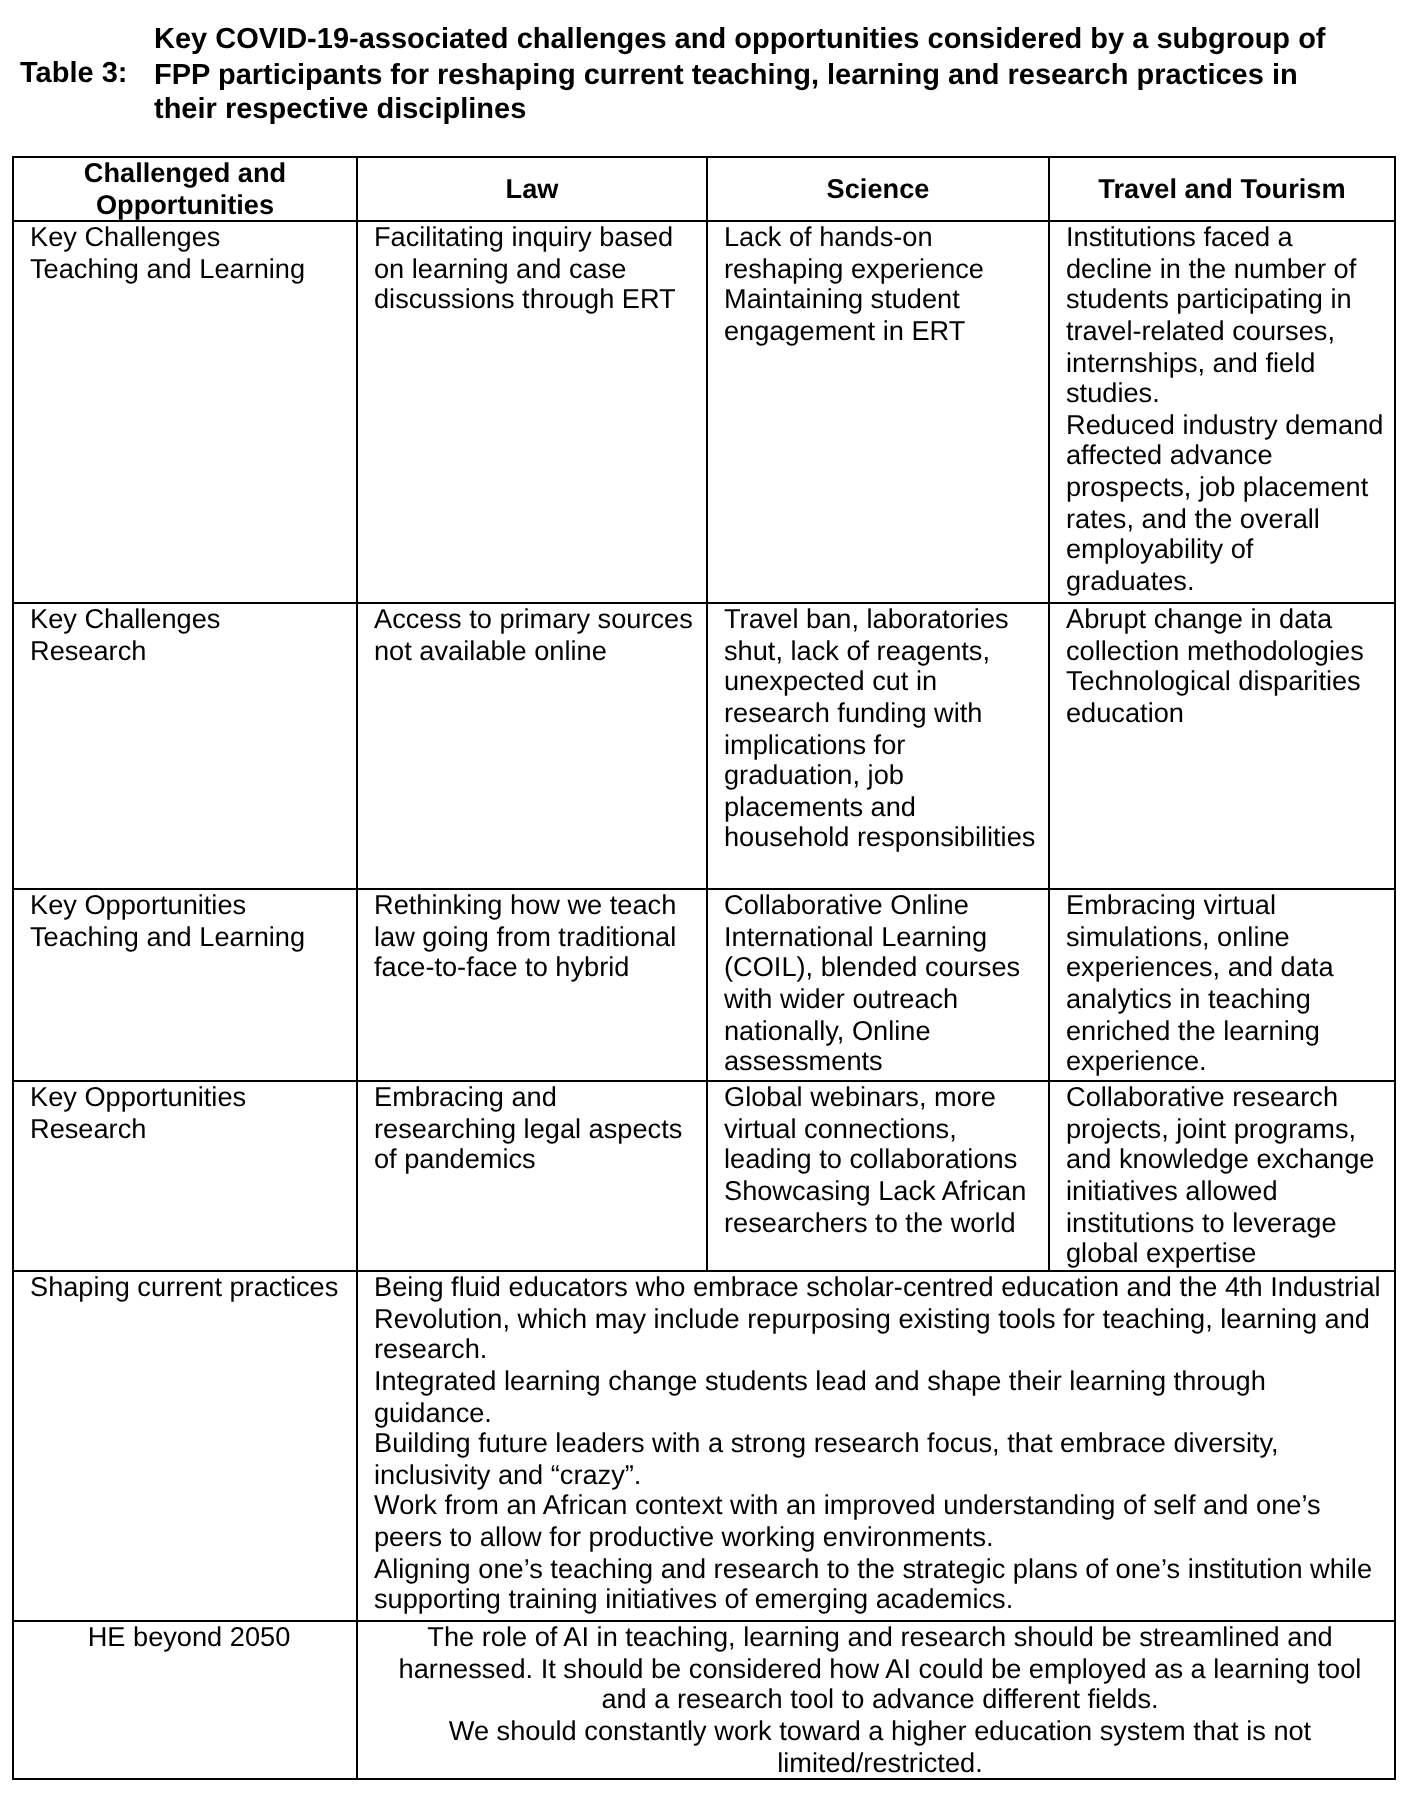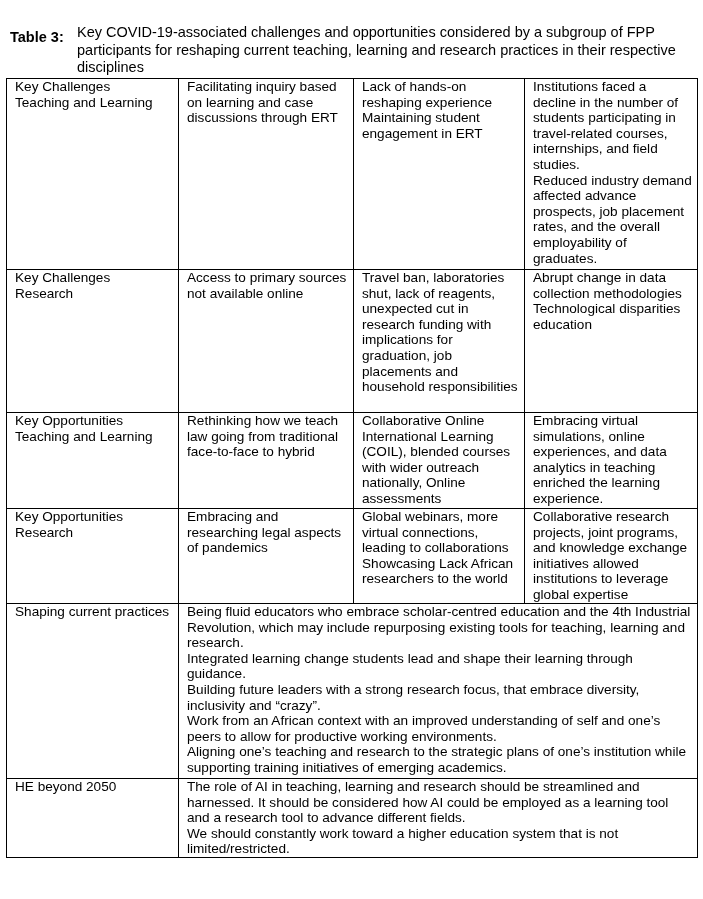--- a/index.html
+++ b/index.html
@@ -1,48 +1,54 @@
 <!DOCTYPE html>
 <html><head>
 <meta charset="utf-8">
 <style>
   html, body { margin: 0; padding: 0; background: #ffffff; }
   body { width: 703px; height: 899px; position: relative; overflow: hidden;
          font-family: "Liberation Sans", sans-serif; color: #000; }
   .caption { position: absolute; left: 10px; top: 8px; width: 680px;
              font-size: 14.5px; line-height: 17.5px; }
   .caption .label { position: absolute; left: 0; top: 0; font-weight: bold; margin-top: 21px; }
-  .caption .text { position: absolute; left: 67px; top: 16px; width: 600px; }
+  .caption .text { position: absolute; left: 67px; top: 4px; width: 600px; font-weight: bold; }
   table { position: absolute; left: 6px; top: 78px; width: 691px;
           border-collapse: collapse; table-layout: fixed;
           font-size: 13.6px; line-height: 15.6px; }
   td, th { border: 1.3px solid #000; vertical-align: top; padding: 0 4px 0 8px; }
   th { font-weight: bold; text-align: center; vertical-align: middle; padding: 0 4px; }
   col.c1 { width: 172px; } col.c2 { width: 175px; } col.c3 { width: 171px; } col.c4 { width: 173px; }
   tr.hdr { height: 32px; }
   tr.r1 { height: 191px; } tr.r2 { height: 143px; } tr.r3 { height: 96px; }
-  tr.r4 { height: 95px; } tr.r5 { height: 175px; margin-left: 36px; } tr.r6 { height: 79px; }
+  tr.r4 { height: 95px; } tr.r5 { height: 175px; margin-left: 36px; } tr.r6 { height: 79px; text-align: center; }
   .line { display: block; }
 </style>
 </head>
 <body>
 
 <div class="caption">
   <span class="label">Table 3:</span>
   <span class="text">Key COVID-19-associated challenges and opportunities considered by a subgroup of FPP participants for reshaping current teaching, learning and research practices in their respective disciplines</span>
 </div>
 
 <table>
   <colgroup>
       <col class="c1">
       <col class="c2">
       <col class="c3">
       <col class="c4">
     </colgroup>
   <tbody>
+      <tr class="hdr">
+    <th>Challenged and Opportunities</th>
+    <th>Law</th>
+    <th>Science</th>
+    <th>Travel and Tourism</th>
+  </tr>
 
   <tr class="r1">
     <td>
       <span class="line">Key Challenges</span>
       <span class="line">Teaching and Learning</span>
     </td>
     <td>
       <span class="line">Facilitating inquiry based on learning and case discussions through ERT</span>
     </td>
     <td>

